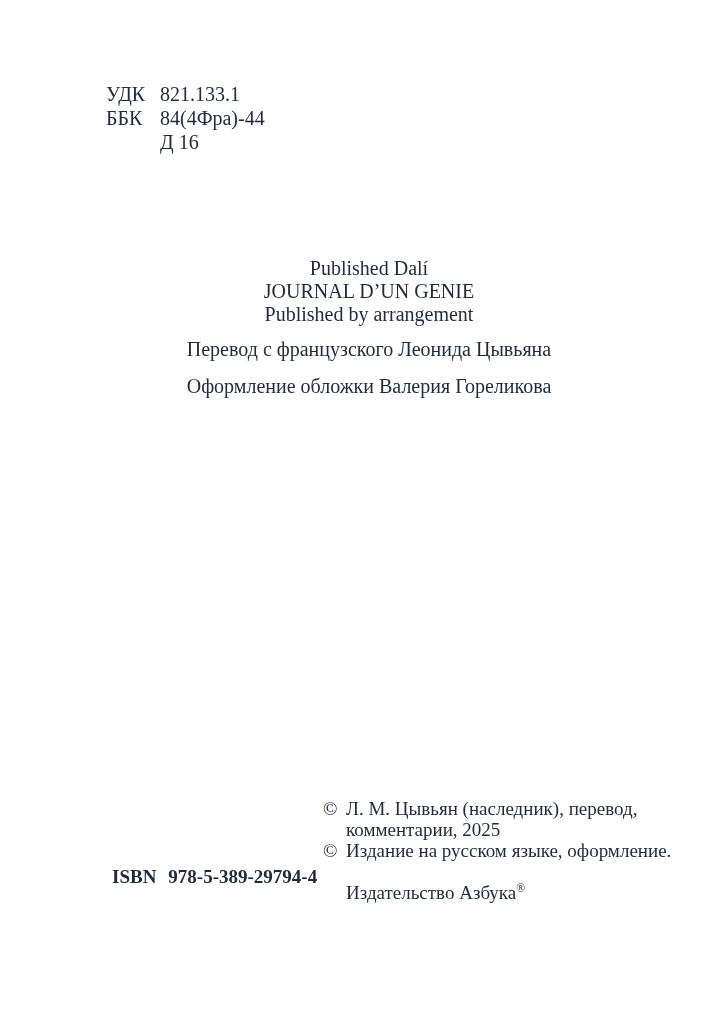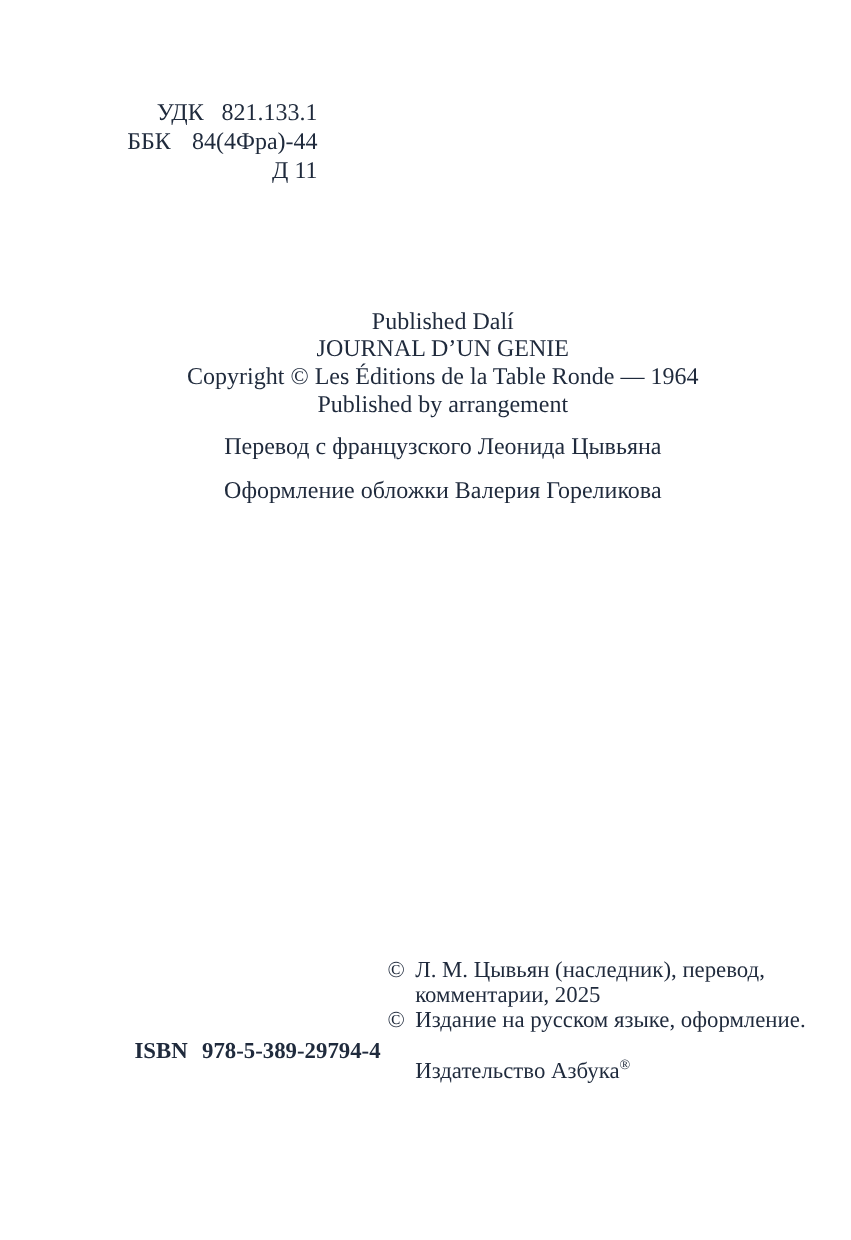--- a/index.html
+++ b/index.html
@@ -19,21 +19,21 @@
 
   
   .classification {
     position: absolute;
     left: 106px;
     top: 82px;
     font-size: 20px;
     line-height: 24px;
     white-space: nowrap;
   }
-  .classification .row { display: flex; justify-content: flex-end; }
+  .classification .row { display: flex; }
   .classification .label {
     display: inline-block;
     width: 54px;
   }
   .classification .value { display: inline-block; }
 
   
   .title-block {
     position: absolute;
     left: 29px;
@@ -88,28 +88,27 @@
     <div class="row">
       <span class="label">УДК</span>
       <span class="value">821.133.1</span>
     </div>
     <div class="row">
       <span class="label">ББК</span>
       <span class="value">84(4Фра)-44</span>
     </div>
     <div class="row">
       <span class="label"></span>
-      <span class="value">Д 11</span>
+      <span class="value">Д 16</span>
     </div>
   </div>
 
   <div class="title-block">
     <div>Published Dalí</div>
     <div>JOURNAL D’UN GENIE</div>
-    <div>Copyright © Les Éditions de la Table Ronde — 1964</div>
     <div>Published by arrangement</div>
     <div class="gap1">Перевод с французского Леонида Цывьяна</div>
     <div class="gap2">Оформление обложки Валерия Гореликова</div>
   </div>
 
   <div class="credits">
     <div class="entry">
       <span class="csym">©</span>
       <span class="clines">
         <span>Л. М. Цывьян (наследник), перевод,</span><br>

